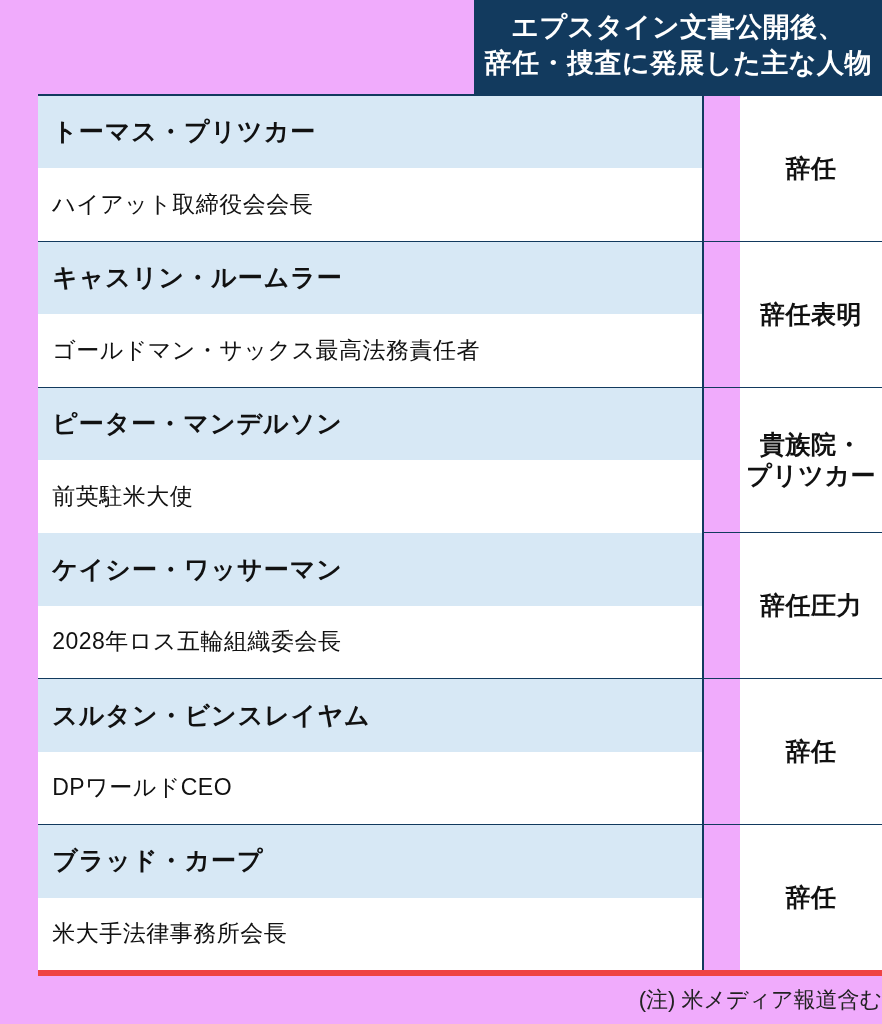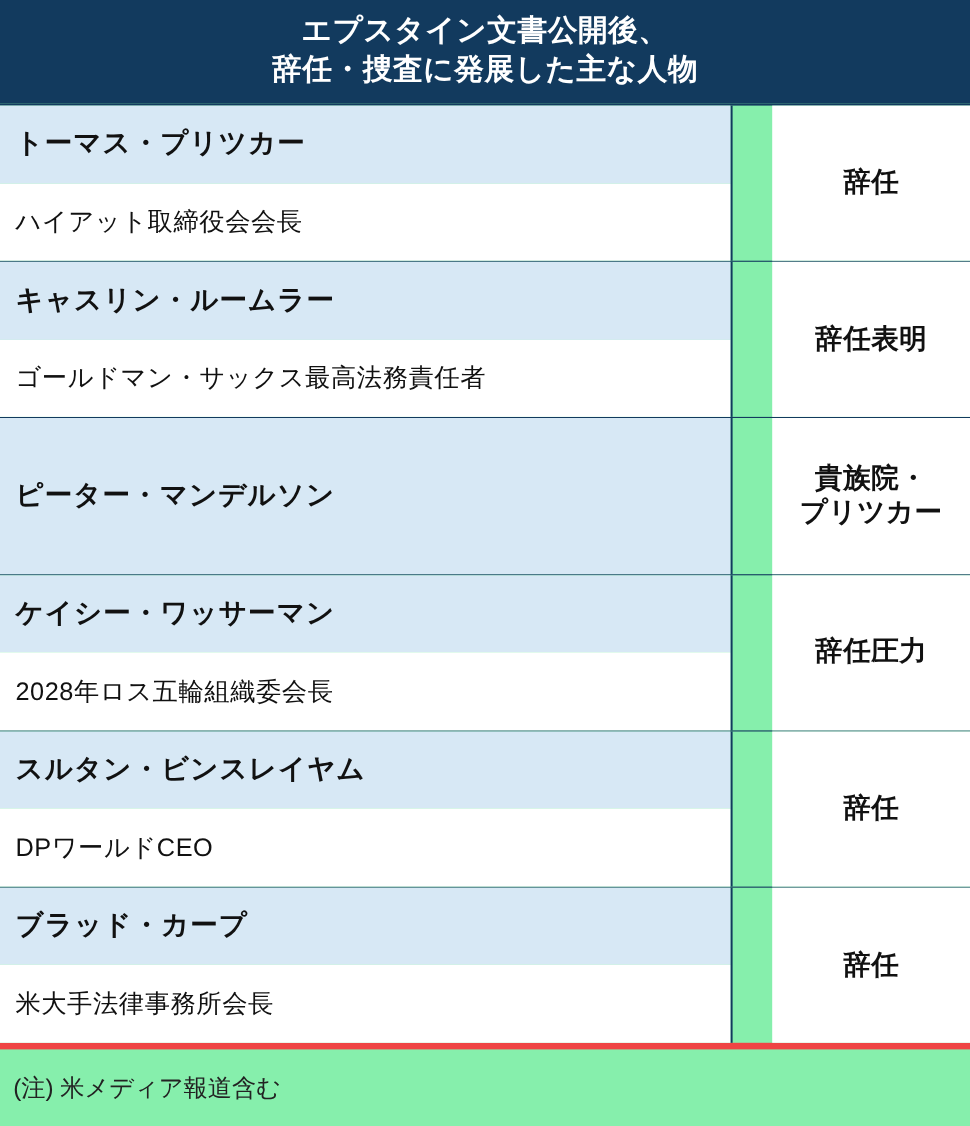--- a/index.html
+++ b/index.html
@@ -13,21 +13,22 @@
     font-family: "Liberation Sans", "DejaVu Sans", sans-serif;
     color: #111111;
     overflow: hidden;
   }
   .infographic {
     width: 882px;
     height: 1024px;
     box-sizing: border-box;
     display: flex;
     flex-direction: column;
-    background: #86efac;
+    background: #f0abfc;
+    align-items: flex-end;
   }
   
   .header {
     background: #123a5e;
     color: #ffffff;
     text-align: center;
     padding: 12px 10px 14px 10px;
     height: 94px;
     box-sizing: border-box;
     display: flex;
@@ -102,21 +103,21 @@
     font-size: 25px;
     font-weight: bold;
     letter-spacing: 0.5px;
     line-height: 1.25;
     padding: 4px 6px;
     box-sizing: border-box;
   }
   .status span { display: block; }
   
   .note {
-    height: 70px;
+    height: 48px;
     display: flex;
     align-items: center;
     padding-left: 12px;
     font-size: 22px;
     color: #222222;
     box-sizing: border-box;
   }
 </style>
 </head>
 <body>
@@ -147,20 +148,21 @@
       </div>
       <div class="status">
         <span>辞任表明</span>
       </div>
     </div>
 
 
     <div class="row">
       <div class="person">
         <div class="name">ピーター・マンデルソン</div>
+        <div class="role">前英駐米大使</div>
       </div>
       <div class="status">
         <div>
           <span>貴族院・</span>
           <span>プリツカー</span>
         </div>
       </div>
     </div>
 
 

